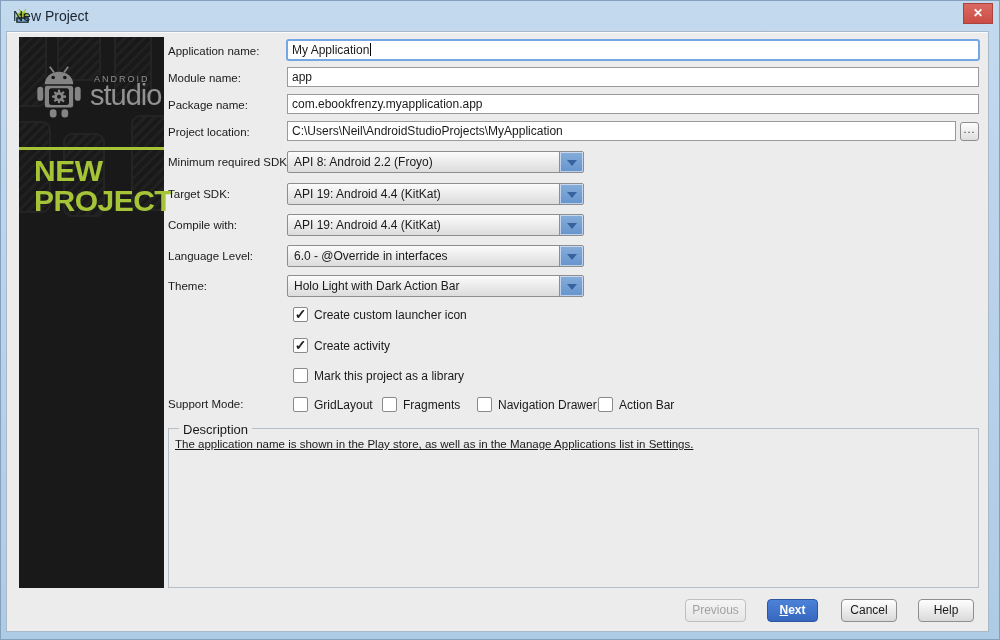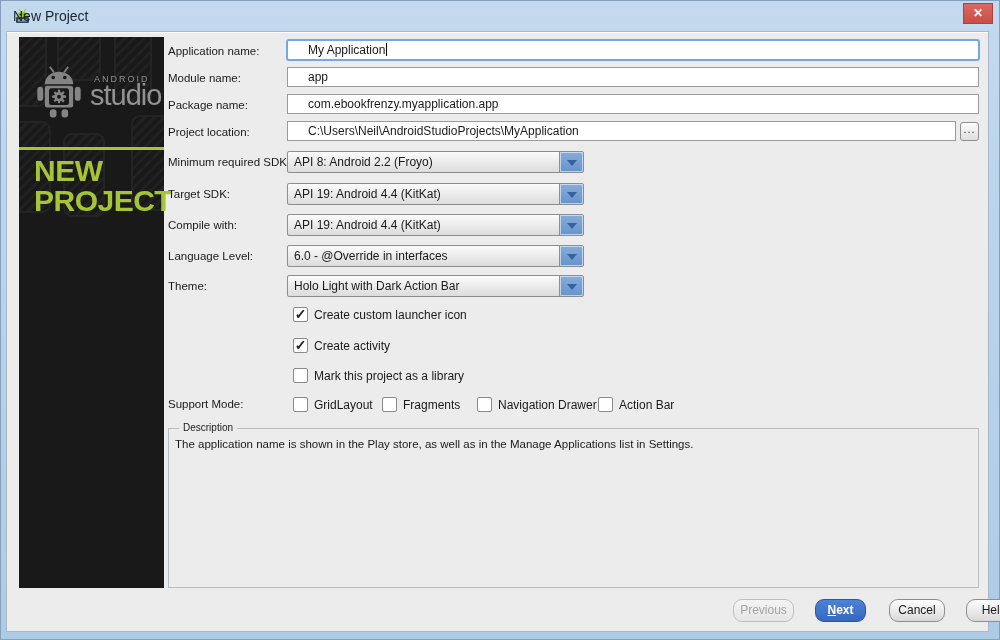--- a/index.html
+++ b/index.html
@@ -36,21 +36,21 @@
                 color:#929292; }
   .side-divider { position:absolute; left:18px; top:146px; width:145px; height:3px;
                   background:#a6c437; }
   .banner { position:absolute; left:33px; top:155px; font-size:30px; font-weight:bold;
             line-height:30px; letter-spacing:-0.5px; color:#a6c437; }
 
   
   .row-label { position:absolute; left:167px; font-size:11.5px; white-space:nowrap; }
 
   .textfield { position:absolute; left:286px; width:692px; height:20px; background:#fff;
-               border:1px solid #9a9a9a; padding:2px 20px; white-space:nowrap; overflow:hidden; }
+               border:1px solid #9a9a9a; padding:2px 4px; white-space:nowrap; overflow:hidden; }
   .textfield.focused { left:285px; width:694px; height:22px; border:2px solid #74a7e3;
                        border-radius:3px; }
   .caret { display:inline-block; width:1px; height:13px; background:#000;
            vertical-align:-2px; margin-left:1px; }
   .browse-btn { position:absolute; left:959px; top:121px; width:19px; height:19px;
                 background:linear-gradient(#fdfdfd,#dedede); border:1px solid #8e8e8e;
                 border-radius:3px; text-align:center; line-height:13px; font-size:11px;
                 letter-spacing:1px; color:#333; cursor:default; }
 
   .combo { position:absolute; left:286px; width:297px; height:22px;
@@ -68,27 +68,27 @@
   .cb-group { position:absolute; display:flex; align-items:center; gap:6px; height:15px; }
   .checkbox { width:15px; height:15px; background:#fff; border:1px solid #8a8a8a;
               border-radius:2px; font-size:14px; font-weight:bold; line-height:12px;
               text-align:center; color:#222; flex:0 0 15px; }
   .cb-label { white-space:nowrap; }
 
   
   .descbox { position:absolute; left:167px; top:427px; width:811px; height:160px;
              border:1px solid #b7bec6; }
   .desc-legend { position:absolute; left:10px; top:-7px; background:#ececec;
-                 padding:0 4px; font-size:10px; }
-  .desc-text { position:absolute; left:6px; top:9px; right:8px; font-size:11.5px; }
+                 padding:0 4px; font-size:13px; }
+  .desc-text { position:absolute; left:6px; top:9px; right:8px; font-size:11.5px;text-decoration:underline; }
 
   
   .btn { position:absolute; top:598px; height:23px; background:linear-gradient(#fefefe,#d9d9d9);
-         border:1px solid #8e8e8e; border-radius:9px; text-align:center; line-height:21px;
-         font-size:12px; color:#1a1a1a; cursor:default;margin-left:48px; }
+         border:1px solid #8e8e8e; border-radius:4px; text-align:center; line-height:21px;
+         font-size:12px; color:#1a1a1a; cursor:default; }
   .btn.disabled { background:linear-gradient(#f4f4f4,#e6e6e6); border-color:#bfbfbf;
                   color:#a3a3a3; }
   .btn.primary { background:linear-gradient(#4c82d8,#3767bf); border-color:#2d55a0;
                  color:#fff; font-weight:bold; }
   .btn.primary .mn { text-decoration:underline; }
 </style>
 </head>
 <body>
 
 <div class="window">

